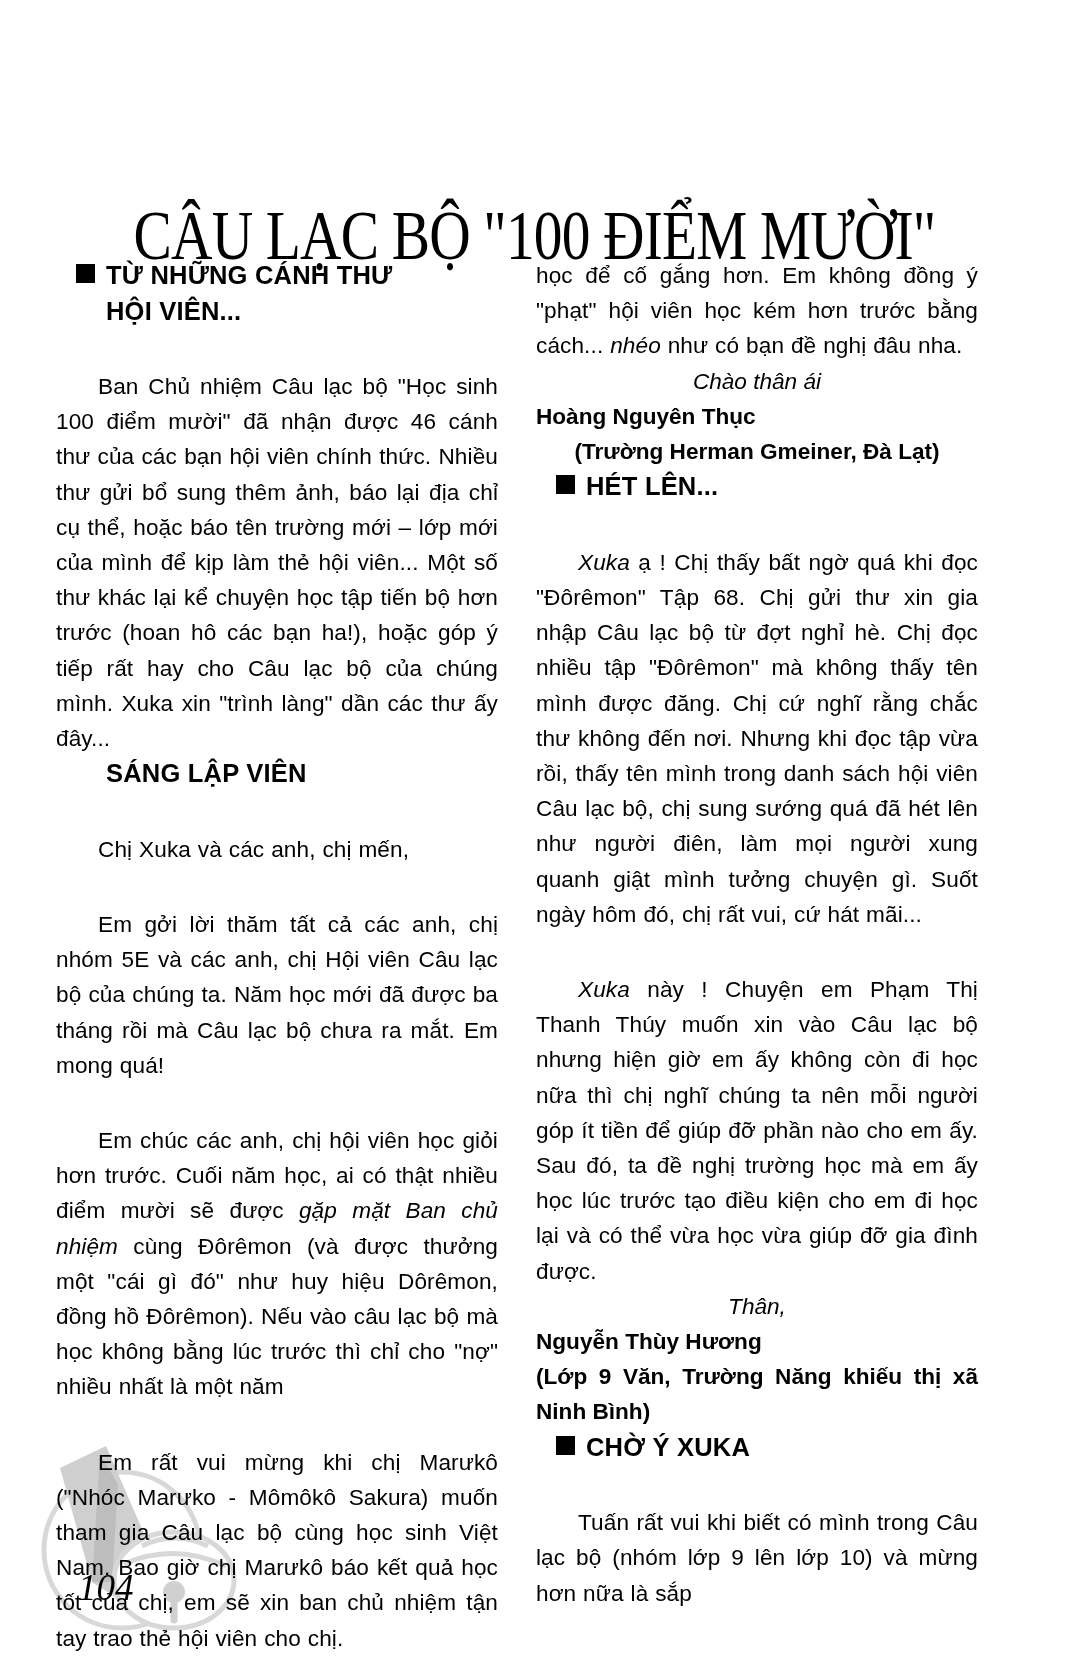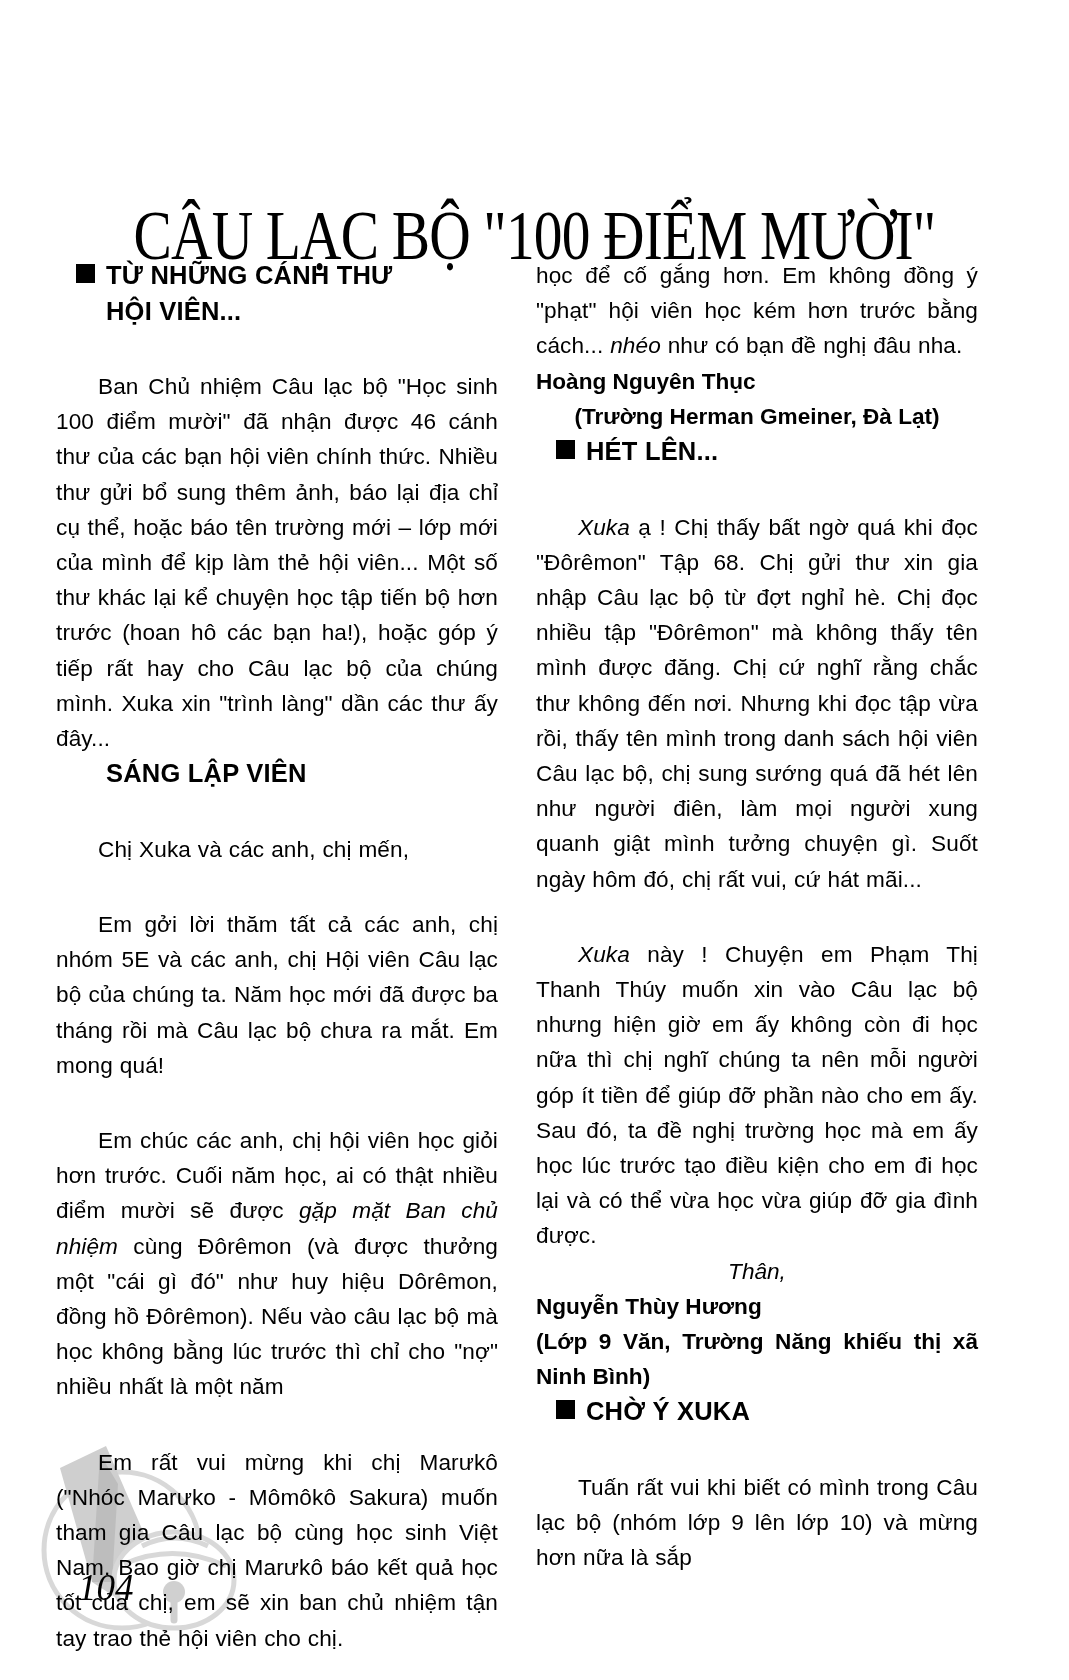--- a/index.html
+++ b/index.html
@@ -189,20 +189,21 @@
       <p class="para indent">Em gởi lời thăm tất cả các anh, chị nhóm 5E và các anh, chị Hội viên Câu lạc bộ của chúng ta. Năm học mới đã được ba tháng rồi mà Câu lạc bộ chưa ra mắt. Em mong quá!</p>
       <p class="para indent"><span>Em chúc các anh, chị hội viên học giỏi hơn trước. Cuối năm học, ai có thật nhiều điểm mười sẽ được </span><em class="it">gặp mặt Ban chủ nhiệm</em><span> cùng Đôrêmon (và được thưởng một "cái gì đó" như huy hiệu Dôrêmon, đồng hồ Đôrêmon). Nếu vào câu lạc bộ mà học không bằng lúc trước thì chỉ cho "nợ" nhiều nhất là một năm</span></p>
       <p class="para indent">Em rất vui mừng khi chị Marưkô ("Nhóc Marưko - Mômôkô Sakura) muốn tham gia Câu lạc bộ cùng học sinh Việt Nam. Bao giờ chị Marưkô báo kết quả học tốt của chị, em sẽ xin ban chủ nhiệm tận tay trao thẻ hội viên cho chị.</p>
 
     </div>
 
     <div class="col">
 
       <p class="para"><span>học để cố gắng hơn. Em không đồng ý "phạt" hội viên học kém hơn trước bằng cách... </span><em class="it">nhéo</em><span> như có bạn đề nghị đâu nha.</span></p>
 
+      <p class="sig-italic">Chào thân ái</p>
       <p class="sig-bold">Hoàng Nguyên Thục</p>
       <p class="sig-plain">(Trường Herman Gmeiner, Đà Lạt)</p>
 
       <h2 class="heading">
         <span class="sq"></span><span>HÉT LÊN...</span>
       </h2>
 
       <p class="para indent"><em class="it">Xuka</em><span> ạ ! Chị thấy bất ngờ quá khi đọc "Đôrêmon" Tập 68. Chị gửi thư xin gia nhập Câu lạc bộ từ đợt nghỉ hè. Chị đọc nhiều tập "Đôrêmon" mà không thấy tên mình được đăng. Chị cứ nghĩ rằng chắc thư không đến nơi. Nhưng khi đọc tập vừa rồi, thấy tên mình trong danh sách hội viên Câu lạc bộ, chị sung sướng quá đã hét lên như người điên, làm mọi người xung quanh giật mình tưởng chuyện gì. Suốt ngày hôm đó, chị rất vui, cứ hát mãi...</span></p>
       <p class="para indent"><em class="it">Xuka</em><span> này ! Chuyện em Phạm Thị Thanh Thúy muốn xin vào Câu lạc bộ nhưng hiện giờ em ấy không còn đi học nữa thì chị nghĩ chúng ta nên mỗi người góp ít tiền để giúp đỡ phần nào cho em ấy. Sau đó, ta đề nghị trường học mà em ấy học lúc trước tạo điều kiện cho em đi học lại và có thể vừa học vừa giúp đỡ gia đình được.</span></p>
 

